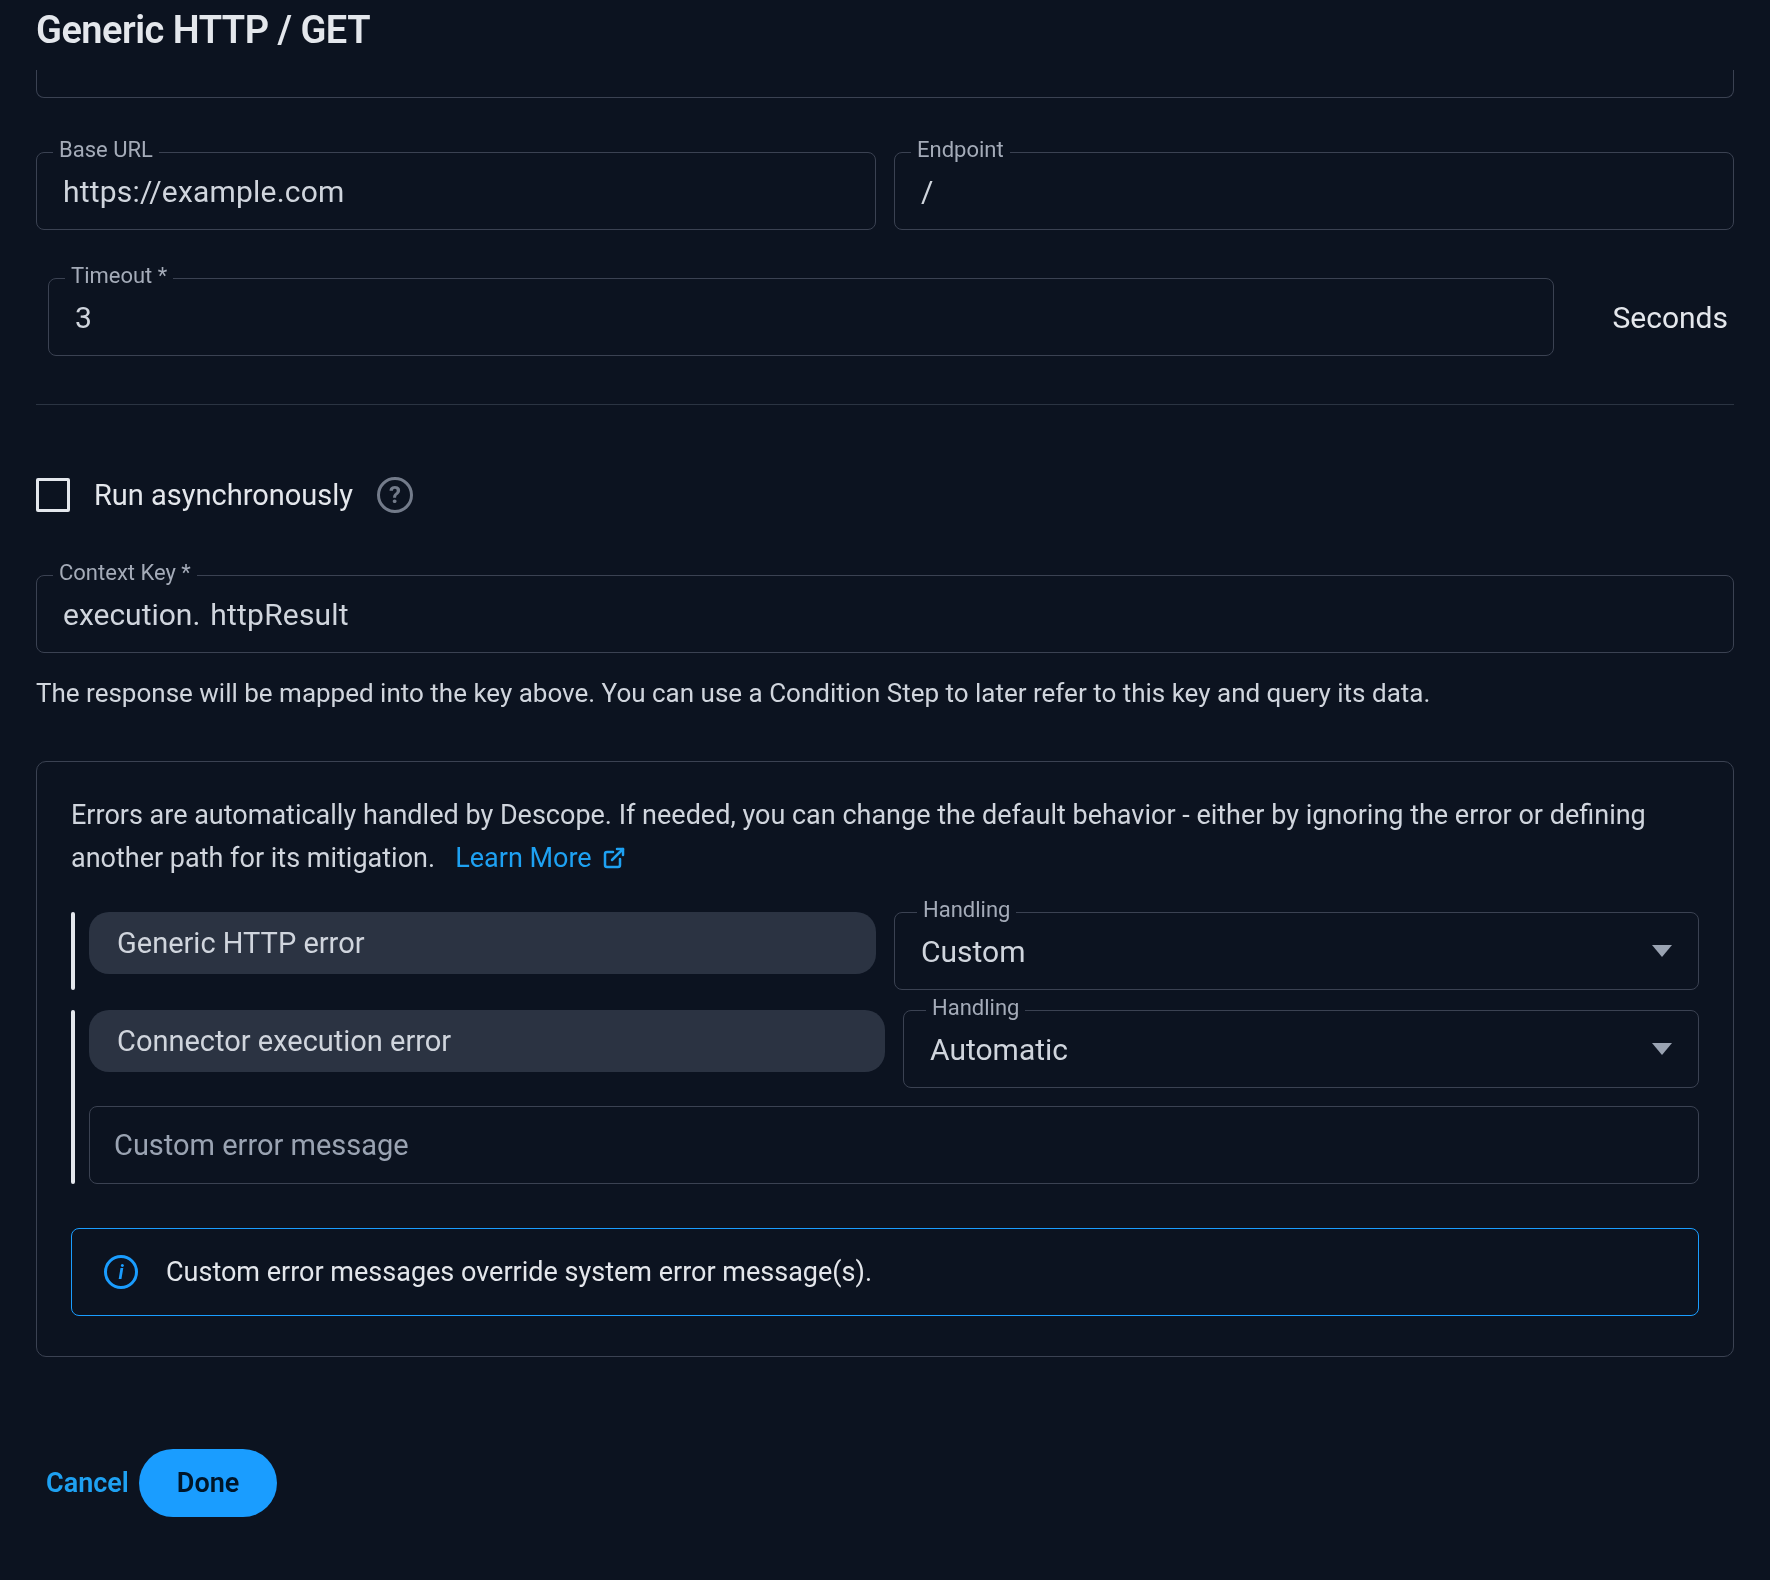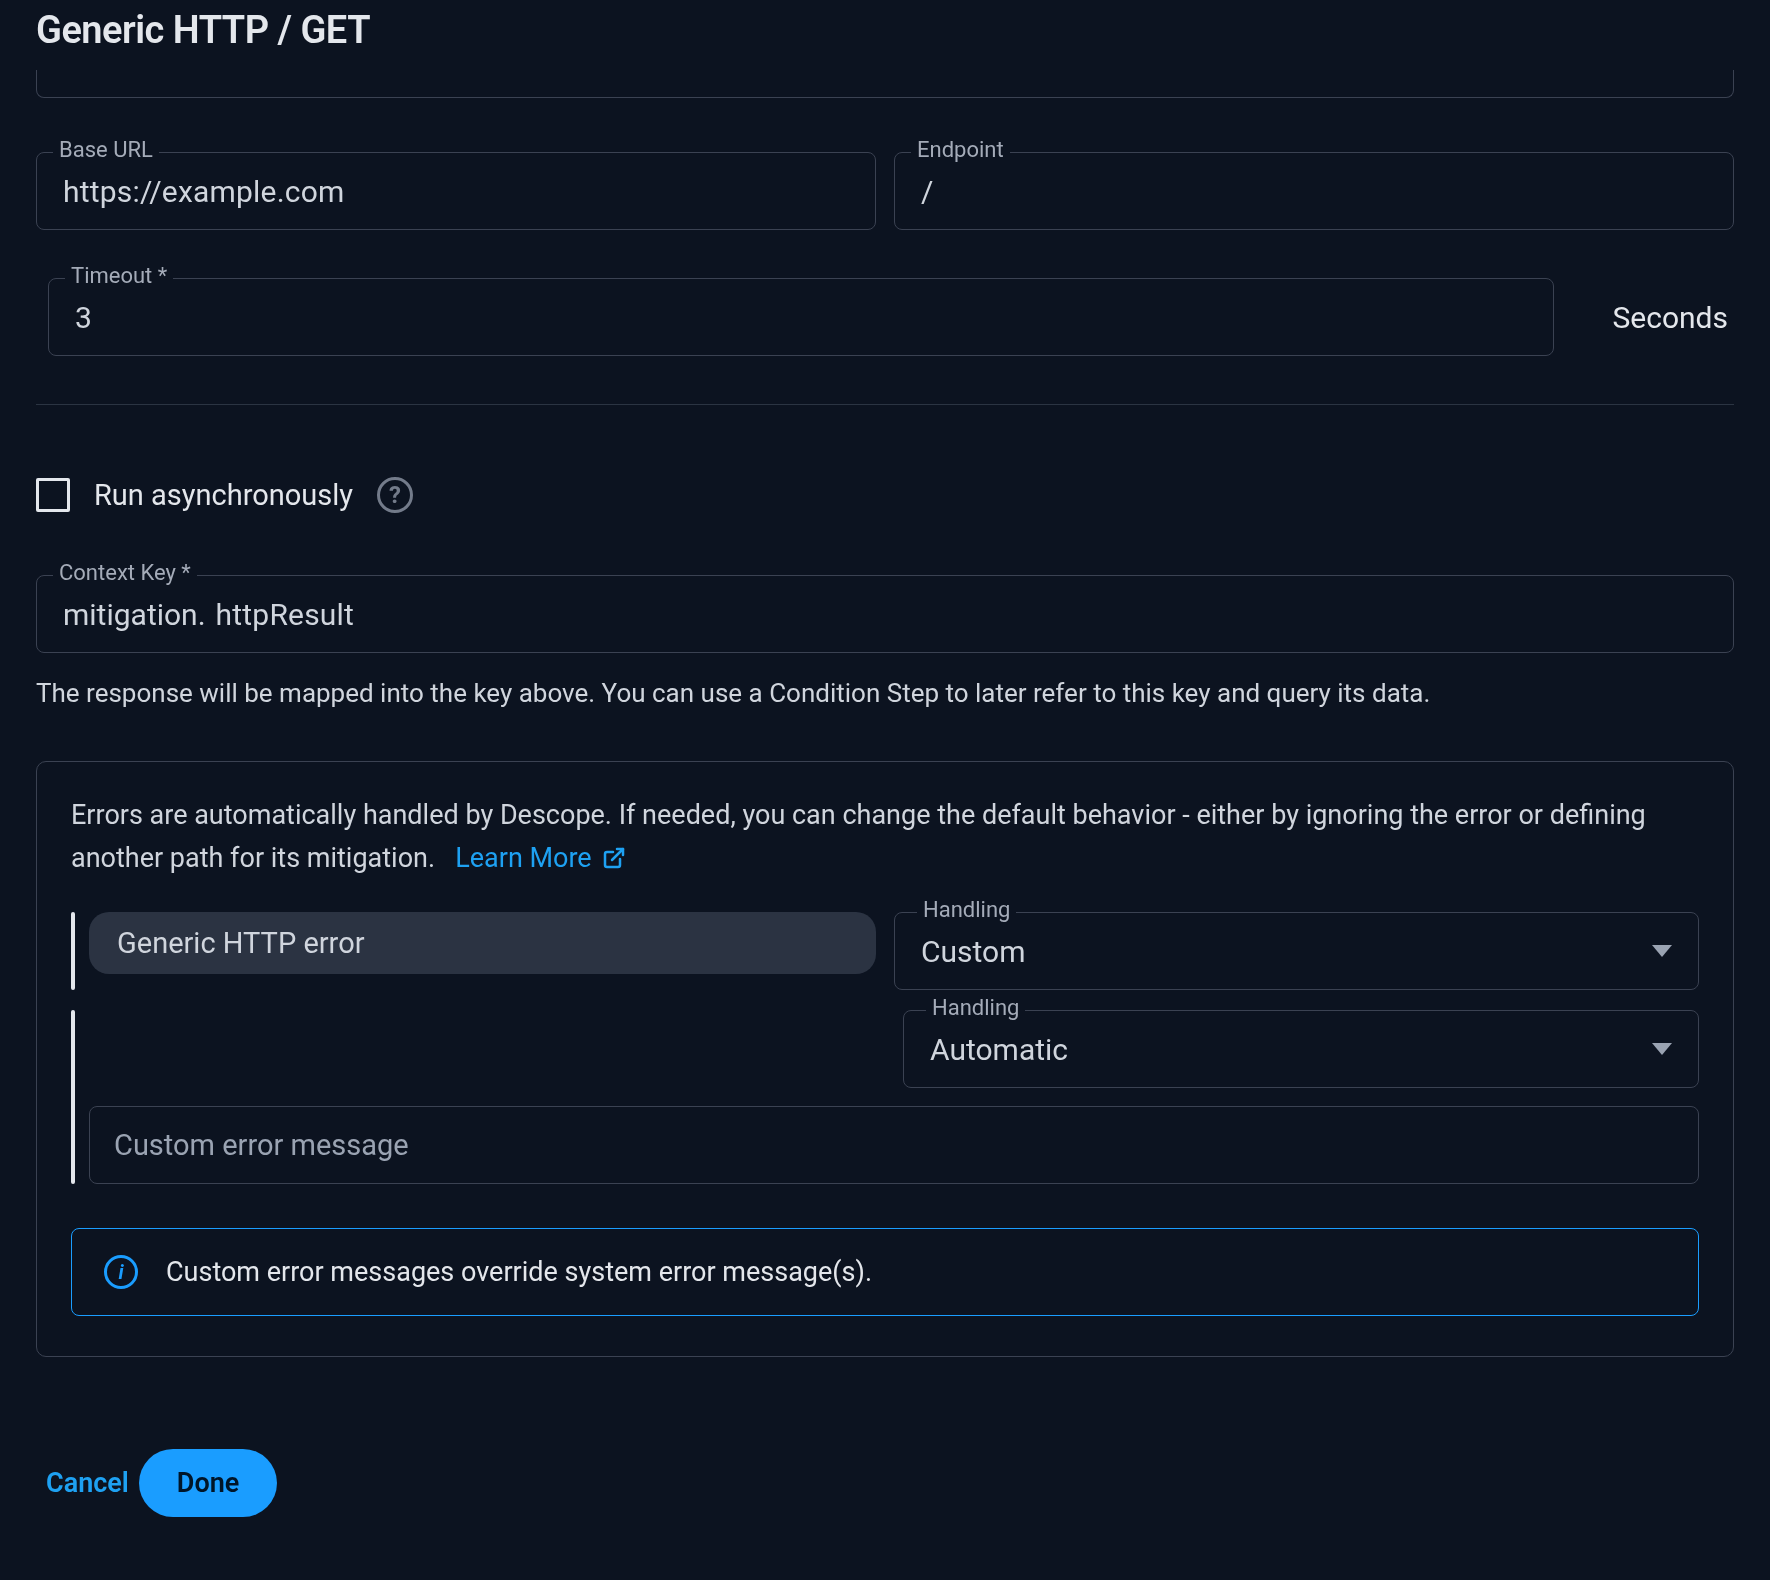--- a/index.html
+++ b/index.html
@@ -343,21 +343,21 @@
   <hr class="divider">
 
   <div class="checkbox-row">
     <div class="checkbox"></div>
     <div class="checkbox-label">Run asynchronously</div>
     <div class="help-icon">?</div>
   </div>
 
   <div class="field context-field">
     <span class="legend">Context Key *</span>
-    <span class="prefix">mitigation.</span>
+    <span class="prefix">execution.</span>
     <input type="text" value="httpResult" style="">
   </div>
   <div class="hint">The response will be mapped into the key above. You can use a Condition Step to later refer to this key and query its data.</div>
 
   <div class="section">
     <div class="section-desc">
       <span>Errors are automatically handled by Descope. If needed, you can change the default behavior - either by ignoring the error or defining another path for its mitigation.</span>
       &nbsp;
       <a class="learn-more">
         <span>Learn More</span>
@@ -378,20 +378,21 @@
       <div class="chip">Generic HTTP error</div>
     </div>
     <div class="select">
       <span class="legend">Handling</span>
       <span class="value">Custom</span>
       <span class="caret"></span>
     </div>
   </div>
       <div class="err-row" style="margin-bottom: 0px; grid-template-columns: 1fr 1fr; grid-template-rows: auto auto; row-gap: 18px;">
         <div class="rail" style="grid-area: 1 / 1 / 3 / -1; display: grid; grid-template-columns: 1fr 1fr; grid-template-rows: auto auto; gap: 18px;">
+          <div class="chip" style="grid-area: 1 / 1 / 2 / 2;">Connector execution error</div>
           <div class="select" style="grid-area: 1 / 2 / 2 / 3;">
             <span class="legend">Handling</span>
             <span class="value">Automatic</span>
             <span class="caret"></span>
           </div>
           <div class="input-plain" style="grid-area: 2 / 1 / 3 / -1; padding-left: 24px;">
             <input type="text" placeholder="Custom error message" style="">
           </div>
         </div>
       </div>

